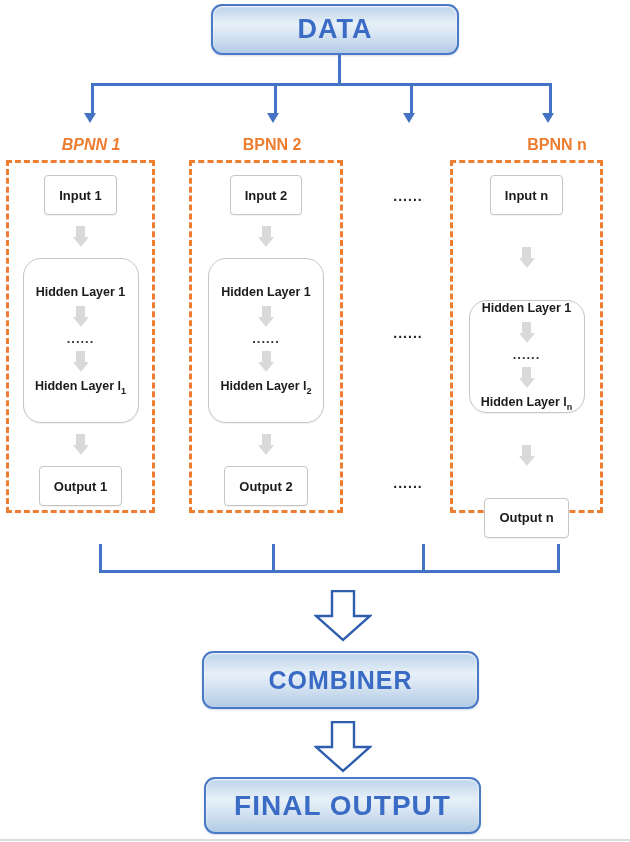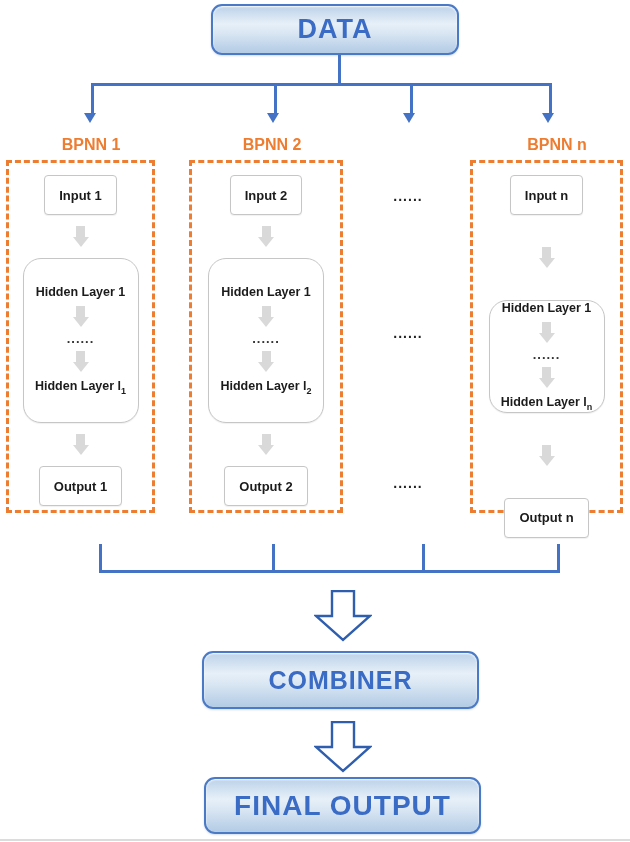--- a/index.html
+++ b/index.html
@@ -57,21 +57,21 @@
   
   .bpnn{
     position:absolute;top:160px;height:353px;
     box-sizing:border-box;
     border:3.5px dashed var(--orange);
     display:flex;flex-direction:column;align-items:center;
     padding-top:12px;
   }
   .bpnn1{left:6px;width:149px;}
   .bpnn2{left:189px;width:154px;}
-  .bpnnn{left:470px;width:153px;gap:21px;}
+  .bpnnn{left:450px;width:153px;gap:21px;}
 
   .node{
     box-sizing:border-box;
     background:#fff;
     border:1.5px solid var(--node-border);
     border-radius:4px;
     min-height:40px;
     padding:0 14px;
     display:flex;align-items:center;justify-content:center;
     font-size:13px;font-weight:bold;color:#1B1B1B;
@@ -131,21 +131,21 @@
 
   <div class="vline" style="left:273.5px;top:84px;height:30px;"></div>
   <div class="tri-down" style="left:267px;top:113px;"></div>
 
   <div class="vline" style="left:409.5px;top:84px;height:30px;"></div>
   <div class="tri-down" style="left:403px;top:113px;"></div>
 
   <div class="vline" style="left:548.5px;top:84px;height:30px;"></div>
   <div class="tri-down" style="left:542px;top:113px;"></div>
 
-  <div class="bpnn-label" style="left:91px;">BPNN 1</div>
+  <div class="bpnn-label" style="left:91px;font-style:italic;">BPNN 1</div>
   <div class="bpnn-label" style="left:272px;">BPNN 2</div>
   <div class="bpnn-label" style="left:557px;">BPNN n</div>
 
   <div class="bpnn bpnn1">
     <div class="node">
       <span>Input 1</span>
     </div>
     <div class="garrow">
         <div class="stem"></div>
         <div class="head"></div>

